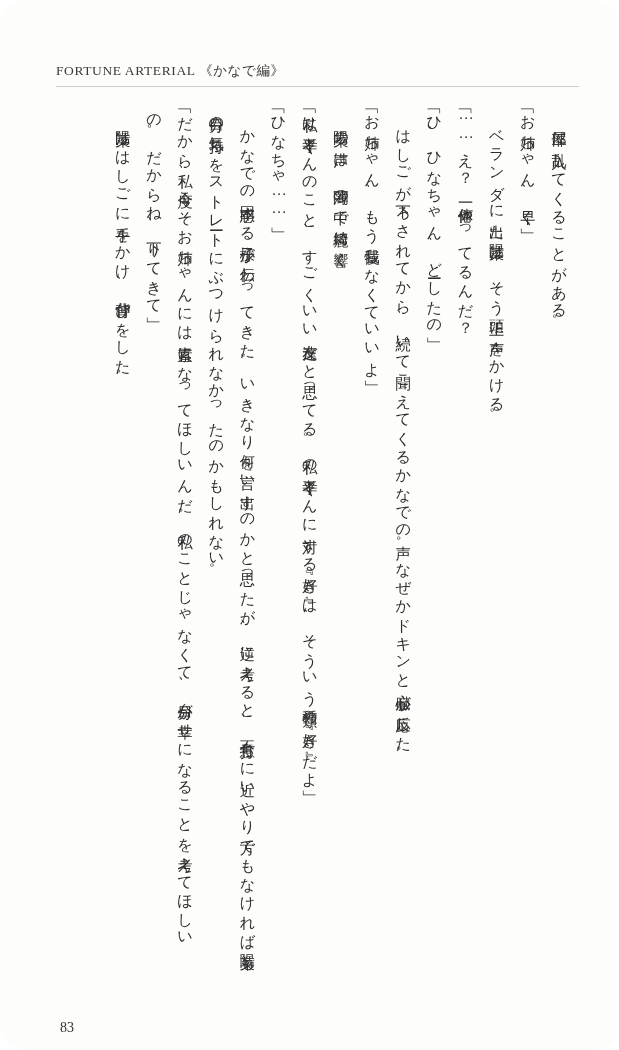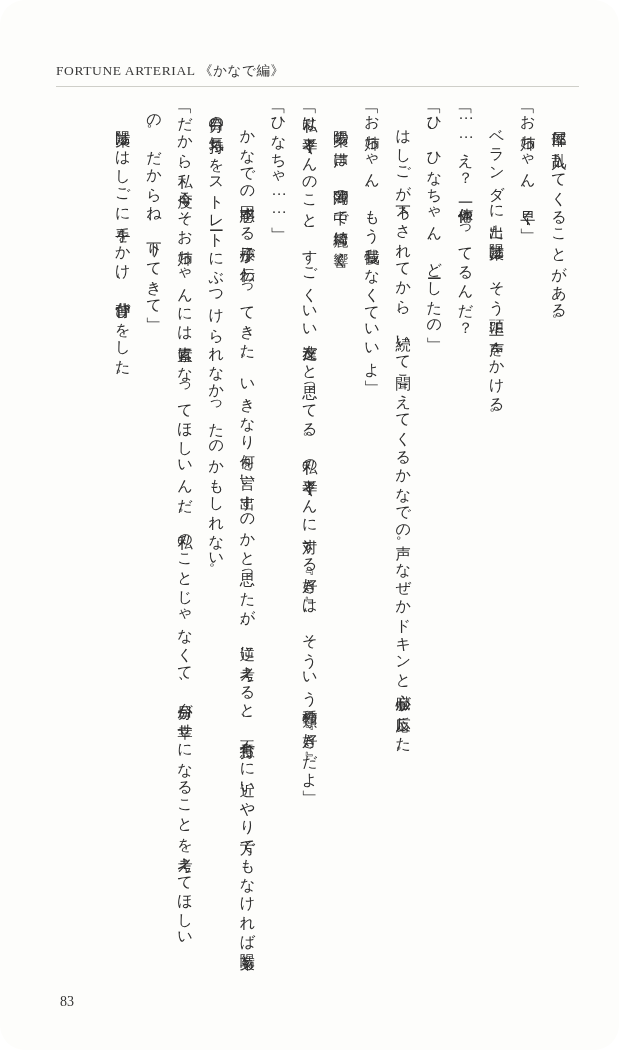--- a/index.html
+++ b/index.html
@@ -70,21 +70,21 @@
     padding: 0;
     text-indent: 0;
   }
   .body-area p.indent {
     text-indent: 1em;
   }
 
   .footer {
     position: absolute;
     left: 60px;
-    bottom: 40px;
+    bottom: 14px;
   }
   .page-number {
     font-size: 14px;
     color: #333;
     font-family: "Liberation Serif", "DejaVu Serif", serif;
   }
 </style>
 </head>
 <body>
 

